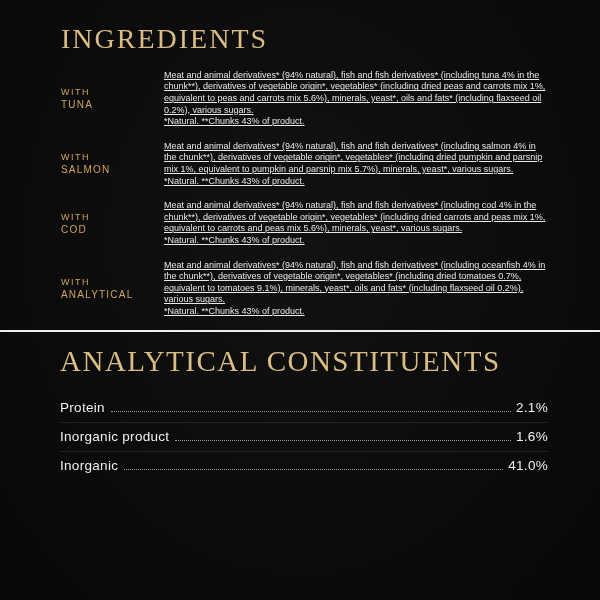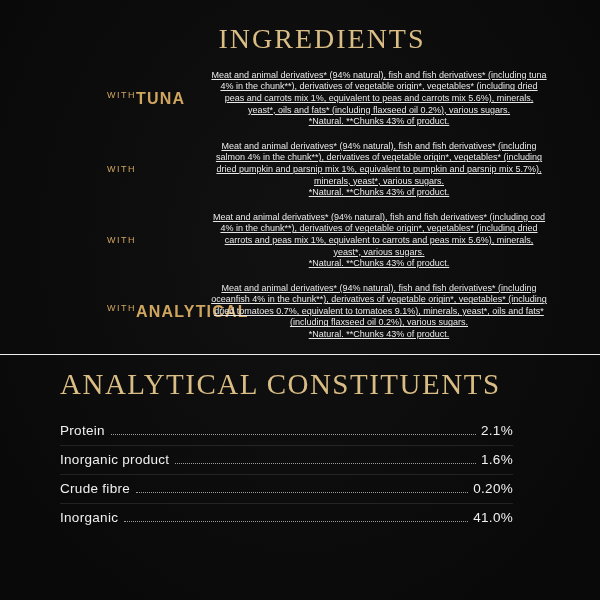--- a/index.html
+++ b/index.html
@@ -15,74 +15,73 @@
   body{
     background: var(--bg);
     background-image: radial-gradient(ellipse at 50% 40%, rgba(255,255,255,0.025), rgba(0,0,0,0.25) 85%);
     font-family: "Liberation Sans", sans-serif;
     color: var(--body-text);
     overflow: hidden;
   }
   .page{ width:600px; height:600px; position:relative; }
 
   
-  .ingredients{ padding: 24px 52px 0 96px; text-align: center; }
+  .ingredients{ padding: 24px 52px 0 61px; }
   .section-title{
     font-family: "Liberation Serif", serif;
     font-weight: 400;
     color: var(--accent);
     letter-spacing: 2px;
     font-size: 28px;
     line-height: 1.1;
   }
   .ingredients .section-title{ margin-bottom: 15px; }
 
   .ing-item{
     display: flex;
     align-items: center;
     margin-bottom: 13px;
   }
   .ing-label{
     width: 103px;
     flex: 0 0 103px;
     display: flex;
-    flex-direction: row;
+    flex-direction: column;
     color: var(--label-gold);
-    margin-left: 11px;
   }
   .ing-label .with{
     font-size: 9px;
     letter-spacing: 1.5px;
     margin-bottom: 2px;
   }
   .ing-label .name{
-    font-size: 16px;
+    font-size: 10px;
     letter-spacing: 1.2px;
-    font-weight: bold;
+    font-weight: normal;
   }
   .ing-text{
     flex: 1;
     font-size: 9px;
     line-height: 11.6px;
     color: var(--body-text);
     text-decoration: underline;
   }
   .ing-text .note{ display:block; }
 
   
   .divider{
     border: none;
     height: 1.5px;
     background: var(--divider);
     margin: 6px 0 0 0;
     width: 600px;
   }
 
   
-  .analytical{ padding: 14px 87px 0 60px; }
+  .analytical{ padding: 14px 52px 0 60px; }
   .analytical .section-title{
     font-size: 29px;
     letter-spacing: 1.5px;
     margin-bottom: 16px;
   }
   .arow{
     display: flex;
     align-items: baseline;
     padding: 6px 0 7px 0;
     font-size: 13.5px;
@@ -113,30 +112,32 @@
     </div>
     <p class="ing-text">
       <span>Meat and animal derivatives* (94% natural), fish and fish derivatives* (including tuna 4% in the chunk**), derivatives of vegetable origin*, vegetables* (including dried peas and carrots mix 1%, equivalent to peas and carrots mix 5.6%), minerals, yeast*, oils and fats* (including flaxseed oil 0.2%), various sugars.</span>
       <span class="note">*Natural. **Chunks 43% of product.</span>
     </p>
   </div>
 
   <div class="ing-item">
     <div class="ing-label">
       <span class="with">WITH</span>
+      <span class="name">SALMON</span>
     </div>
     <p class="ing-text">
       <span>Meat and animal derivatives* (94% natural), fish and fish derivatives* (including salmon 4% in the chunk**), derivatives of vegetable origin*, vegetables* (including dried pumpkin and parsnip mix 1%, equivalent to pumpkin and parsnip mix 5.7%), minerals, yeast*, various sugars.</span>
       <span class="note">*Natural. **Chunks 43% of product.</span>
     </p>
   </div>
 
   <div class="ing-item">
     <div class="ing-label">
       <span class="with">WITH</span>
+      <span class="name">COD</span>
     </div>
     <p class="ing-text">
       <span>Meat and animal derivatives* (94% natural), fish and fish derivatives* (including cod 4% in the chunk**), derivatives of vegetable origin*, vegetables* (including dried carrots and peas mix 1%, equivalent to carrots and peas mix 5.6%), minerals, yeast*, various sugars.</span>
       <span class="note">*Natural. **Chunks 43% of product.</span>
     </p>
   </div>
 
   <div class="ing-item">
     <div class="ing-label">
       <span class="with">WITH</span>
@@ -161,25 +162,20 @@
     <span class="avalue">2.1%</span>
   </div>
 
 
   <div class="arow">
     <span class="alabel">Inorganic product</span>
     <span class="leader"></span>
     <span class="avalue">1.6%</span>
   </div>
 
-  <div class="arow">
-    <span class="alabel">Crude fibre</span>
-    <span class="leader"></span>
-    <span class="avalue">0.20%</span>
-  </div>
 
   <div class="arow">
     <span class="alabel">Inorganic</span>
     <span class="leader"></span>
     <span class="avalue">41.0%</span>
   </div>
 </div>
   </section>
 
 </div>

